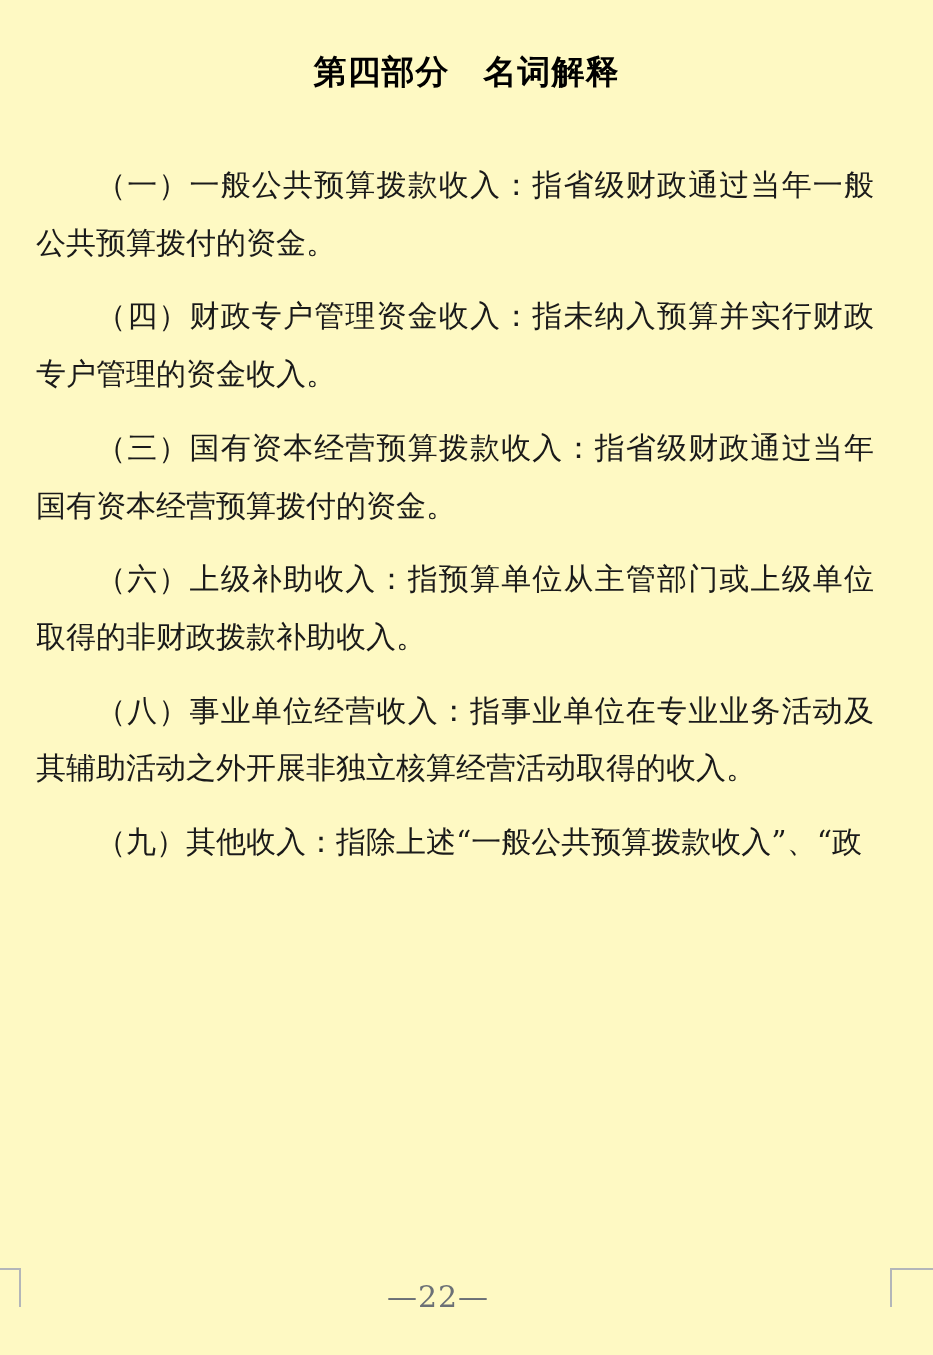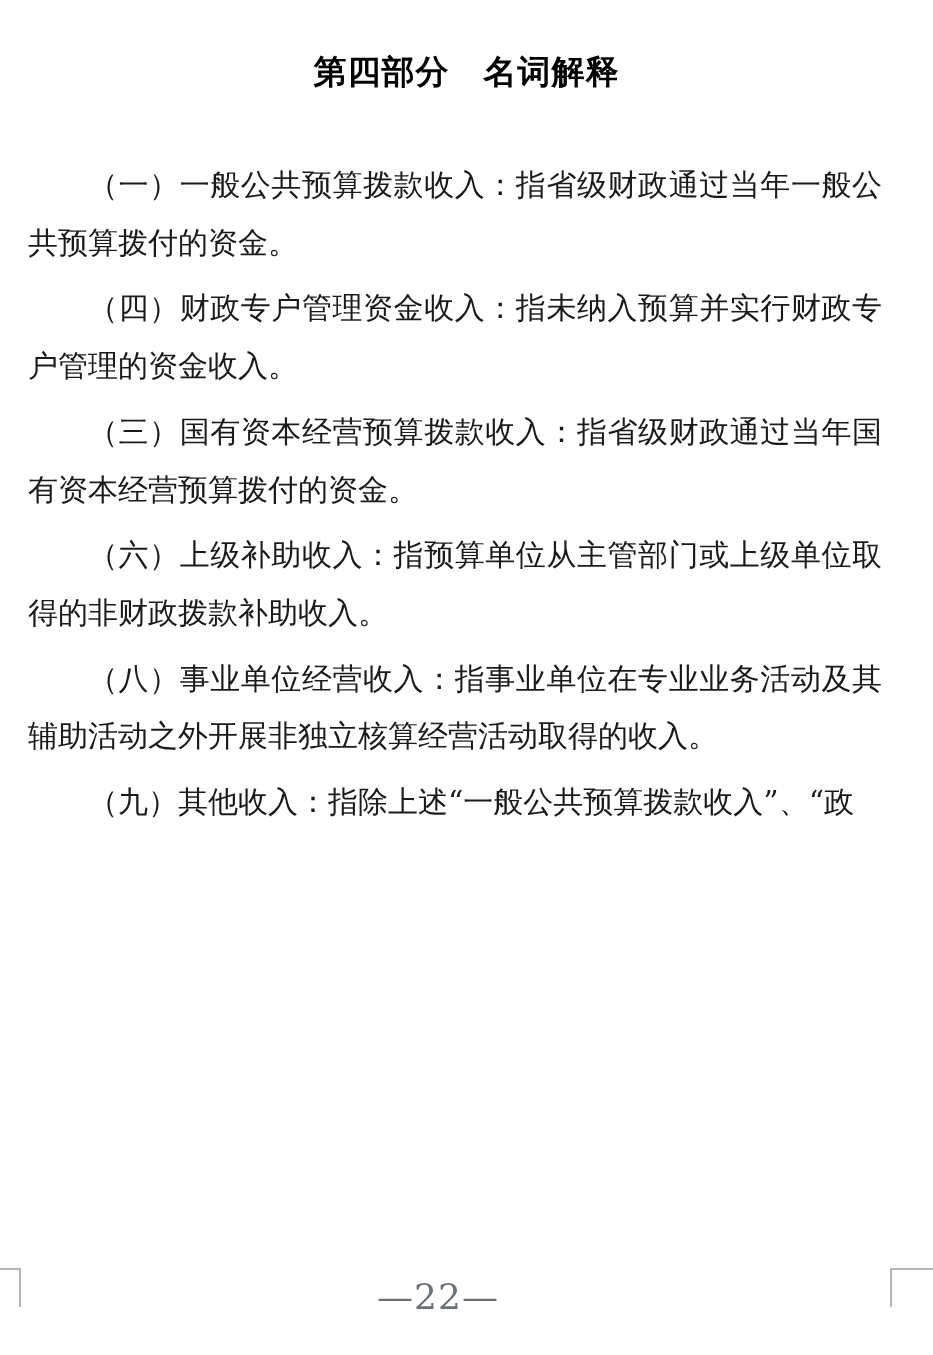--- a/index.html
+++ b/index.html
@@ -1,21 +1,21 @@
 <!DOCTYPE html>
 <html lang="zh"><head>
 <meta charset="utf-8">
 <style>
   html, body { margin: 0; padding: 0; background: #e8e8e8; }
   .page {
     position: relative;
     width: 933px;
     height: 1355px;
     margin: 0 auto;
-    background: #ffffff;
+    background: #fef9c3;
     overflow: hidden;
     font-family: "DejaVu Serif", "Liberation Serif", serif;
     color: #1a1a1a;
   }
   .doc-title {
     margin: 0;
     padding-top: 52px;
     height: 40px;
     line-height: 40px;
     text-align: center;
@@ -26,33 +26,33 @@
     color: #000000;
   }
   .doc-body {
     margin: 64px 43px 0 20px; 
     font-size: 30px;
     line-height: 57.7px;
     text-align: justify;
     text-justify: inter-ideograph;
   }
   .doc-body p {
-    margin: 8px;
+    margin: 16px;
     padding: 0;
     text-indent: 2em;
     word-break: break-all;
   }
   .page-number {
     position: absolute;
     top: 1280px;
     left: 0;
     right: 57px; 
     text-align: center;
     font-family: "DejaVu Serif", "Liberation Serif", serif;
-    font-size: 36px;
+    font-size: 30px;
     line-height: 34px;
     color: #6b7076;
     letter-spacing: 1px;
   }
   .corner-mark {
     position: absolute;
     top: 1268px;
     height: 37px;
   }
   .corner-mark.bl {

